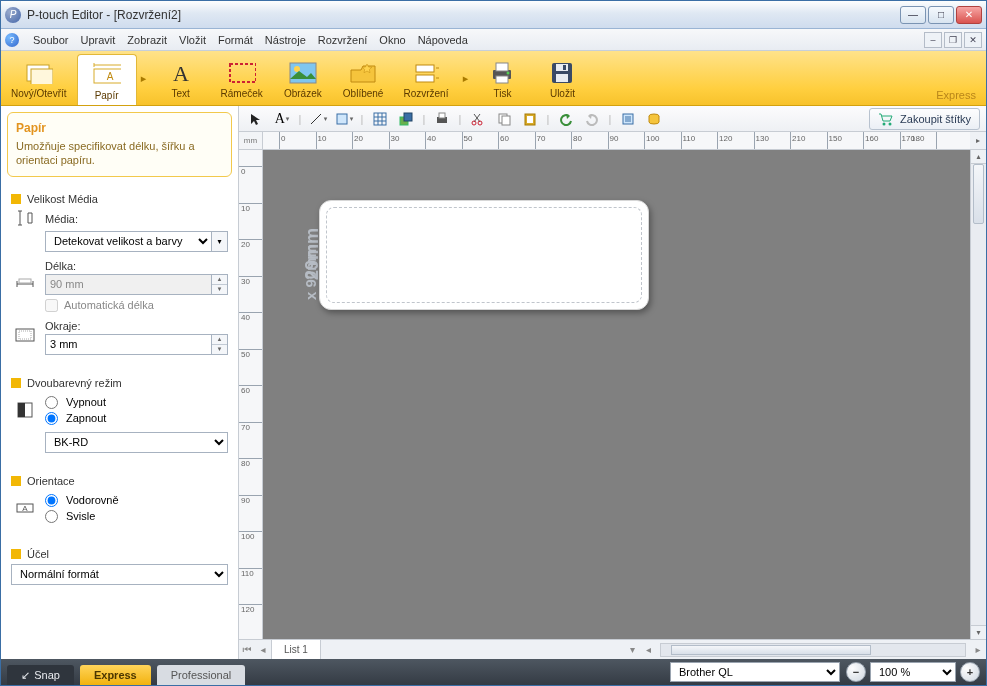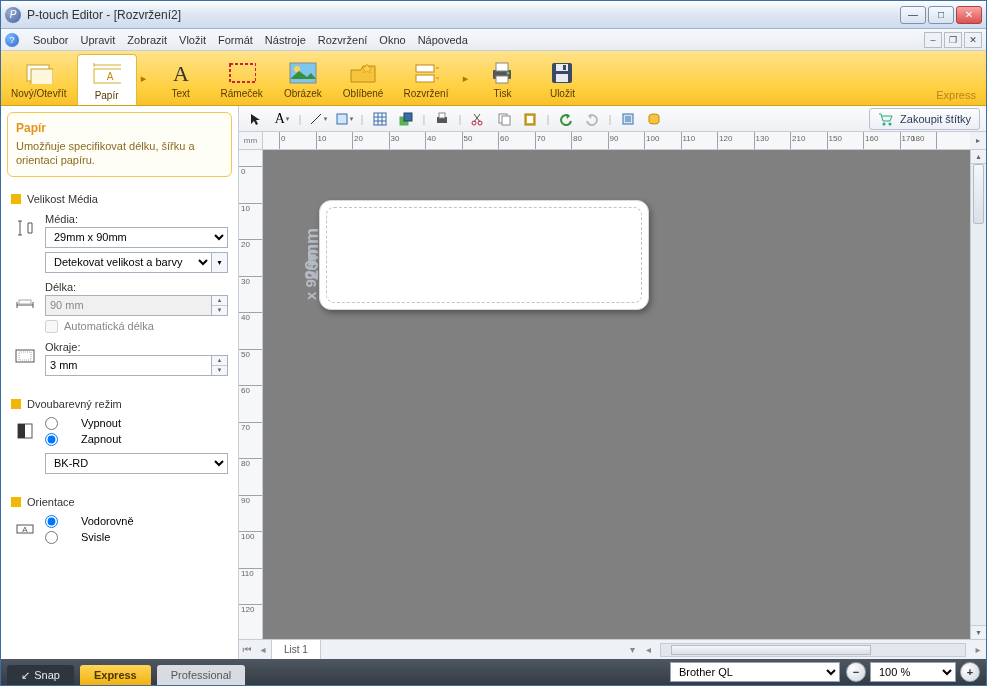--- a/index.html
+++ b/index.html
@@ -40,21 +40,21 @@
 .flabel{font-size:11px;color:#333;margin:4px 0 2px}
 select,input[type=text]{width:100%;height:21px;border:1px solid #a7b2c0;background:#fff;font-size:11px;padding:0 4px}
 input[readonly]{background:#f0f0f0;color:#888}
 .spin{display:flex}
 .spin input{flex:1}
 .spin .sp{width:16px;display:flex;flex-direction:column;border:1px solid #a7b2c0;border-left:none}
 .spin .sp div{flex:1;display:flex;align-items:center;justify-content:center;font-size:6px;background:#f4f6f9;color:#666}
 .spin .sp div:first-child{border-bottom:1px solid #c2cad4}
 .chk{display:flex;align-items:center;gap:6px;font-size:11px;color:#888;margin-top:4px}
 .chk input{margin:0}
-.radio{display:flex;align-items:center;gap:23px;font-size:11px;margin:3px 0}
+.radio{display:flex;align-items:center;gap:8px;font-size:11px;margin:3px 0}
 .radio input{margin:0}
 .canvas-area{flex:1;display:flex;flex-direction:column;min-width:0;background:#fff}
 .toolbar2{height:26px;background:linear-gradient(#fcfcfd,#eef0f4);border-bottom:1px solid #c7ccd3;display:flex;align-items:center;padding:0 6px;gap:4px}
 .tb{width:22px;height:20px;border:1px solid transparent;display:flex;align-items:center;justify-content:center;border-radius:2px}
 .tb.sep{width:6px;color:#bbb;pointer-events:none}
 .tb .arr{font-size:7px;color:#666;margin-left:1px}
 .buy{margin-left:auto;height:22px;border:1px solid #b8c2cf;border-radius:3px;background:linear-gradient(#fdfdfe,#ebeff5);display:flex;align-items:center;gap:6px;padding:0 8px;font-size:11px;color:#2a3b55}
 .corner{width:24px;height:18px;background:#f2f4f7;border-right:1px solid #c7ccd3;border-bottom:1px solid #c7ccd3;display:flex;align-items:center;justify-content:center;font-size:8px;color:#777}
 .hruler{height:18px;background:#f6f7f9;border-bottom:1px solid #c7ccd3;position:relative;overflow:hidden;flex:1;font-size:8px;color:#666}
 .hruler .tick{position:absolute;top:0;height:100%;border-left:1px solid #9aa4b0}
@@ -235,21 +235,20 @@
             <span>Velikost Média</span>
           </div>
         <div class="row">
           <div class="lab">
               <svg width="18" height="18">
                 <path d="M4 2 v14 M2 2 h4 M2 16 h4 M12 4 h4 v10 h-4 z" stroke="#555" fill="none"></path>
               </svg>
             </div>
           <div class="field-col">
             <div class="flabel">Média:</div>
-            <select><option>29mm x 90mm</option></select>
           </div>
         </div>
         <div class="row">
           <div class="lab"></div>
           <div class="field-col" style="display:flex">
             <select style="flex:1"><option>Detekovat velikost a barvy</option></select>
             <div style="width:16px;border:1px solid #a7b2c0;border-left:none;display:flex;align-items:center;justify-content:center;font-size:8px;background:#f4f6f9">▾</div>
           </div>
         </div>
         <div class="row">
@@ -343,20 +342,27 @@
                 <span>Vodorovně</span>
               </label>
             <label class="radio">
                 <input type="radio" name="or" style="">
                 <span>Svisle</span>
               </label>
           </div>
         </div>
       </div>
 
+      <div class="section">
+        <div class="hd">
+            <span class="sq"></span>
+            <span>Účel</span>
+          </div>
+        <select><option>Normální formát</option></select>
+      </div>
     </div>
 
     <div class="canvas-area">
       <div class="toolbar2">
         <div class="tb">
             <svg width="14" height="14">
               <path d="M2 2 L2 12 L5 9 L7 13 L9 12 L7 8 L11 8 Z" fill="#222"></path>
             </svg>
           </div>
         <div class="tb">

